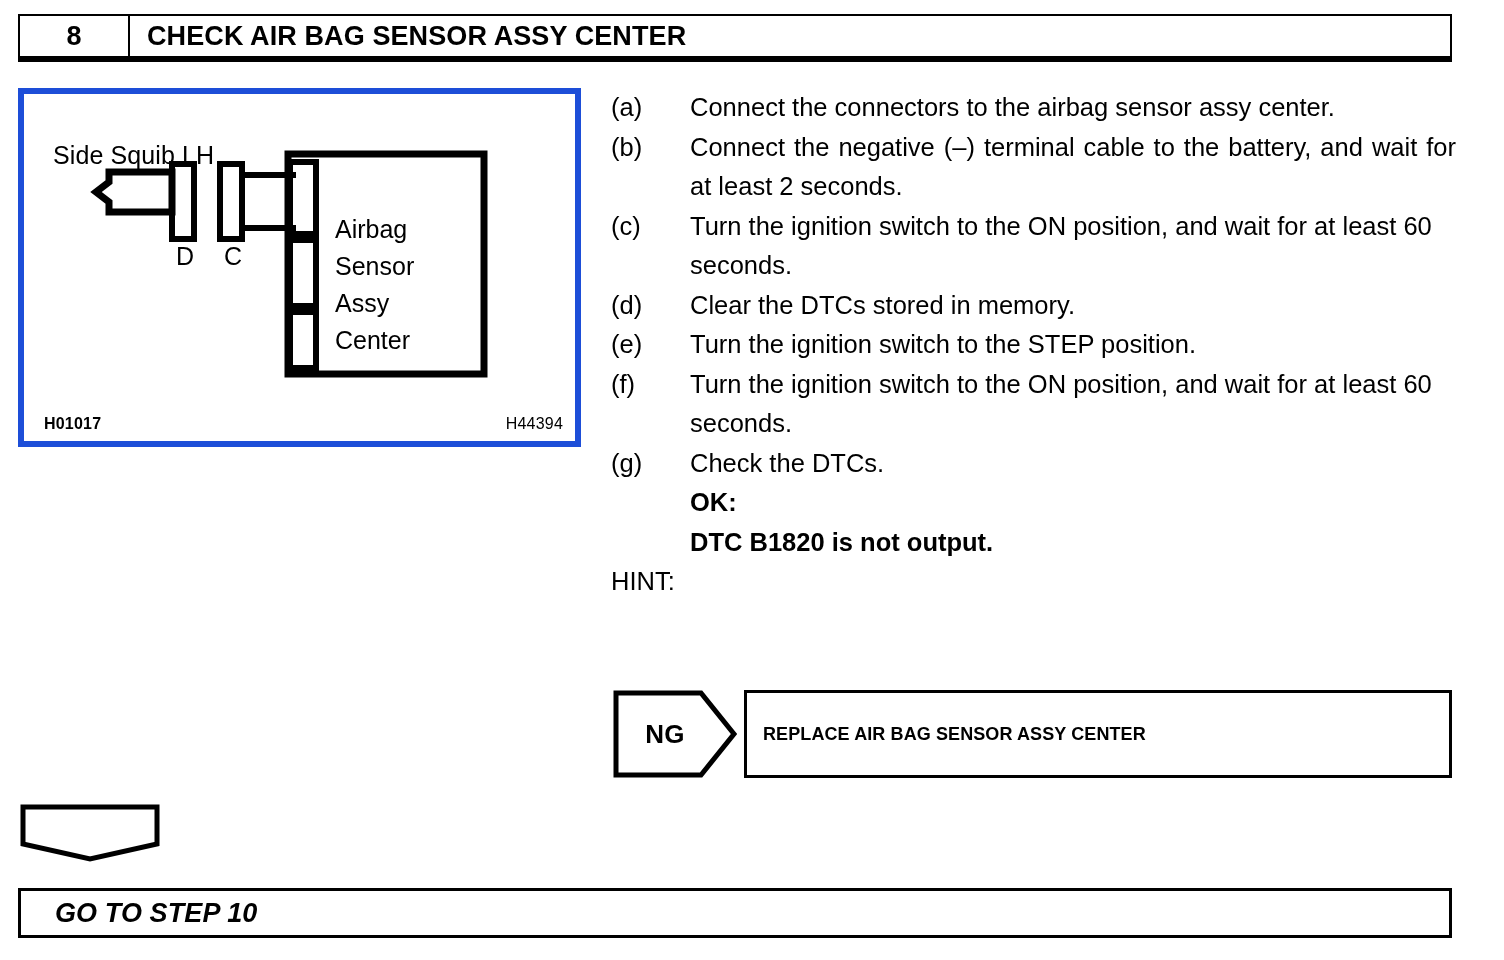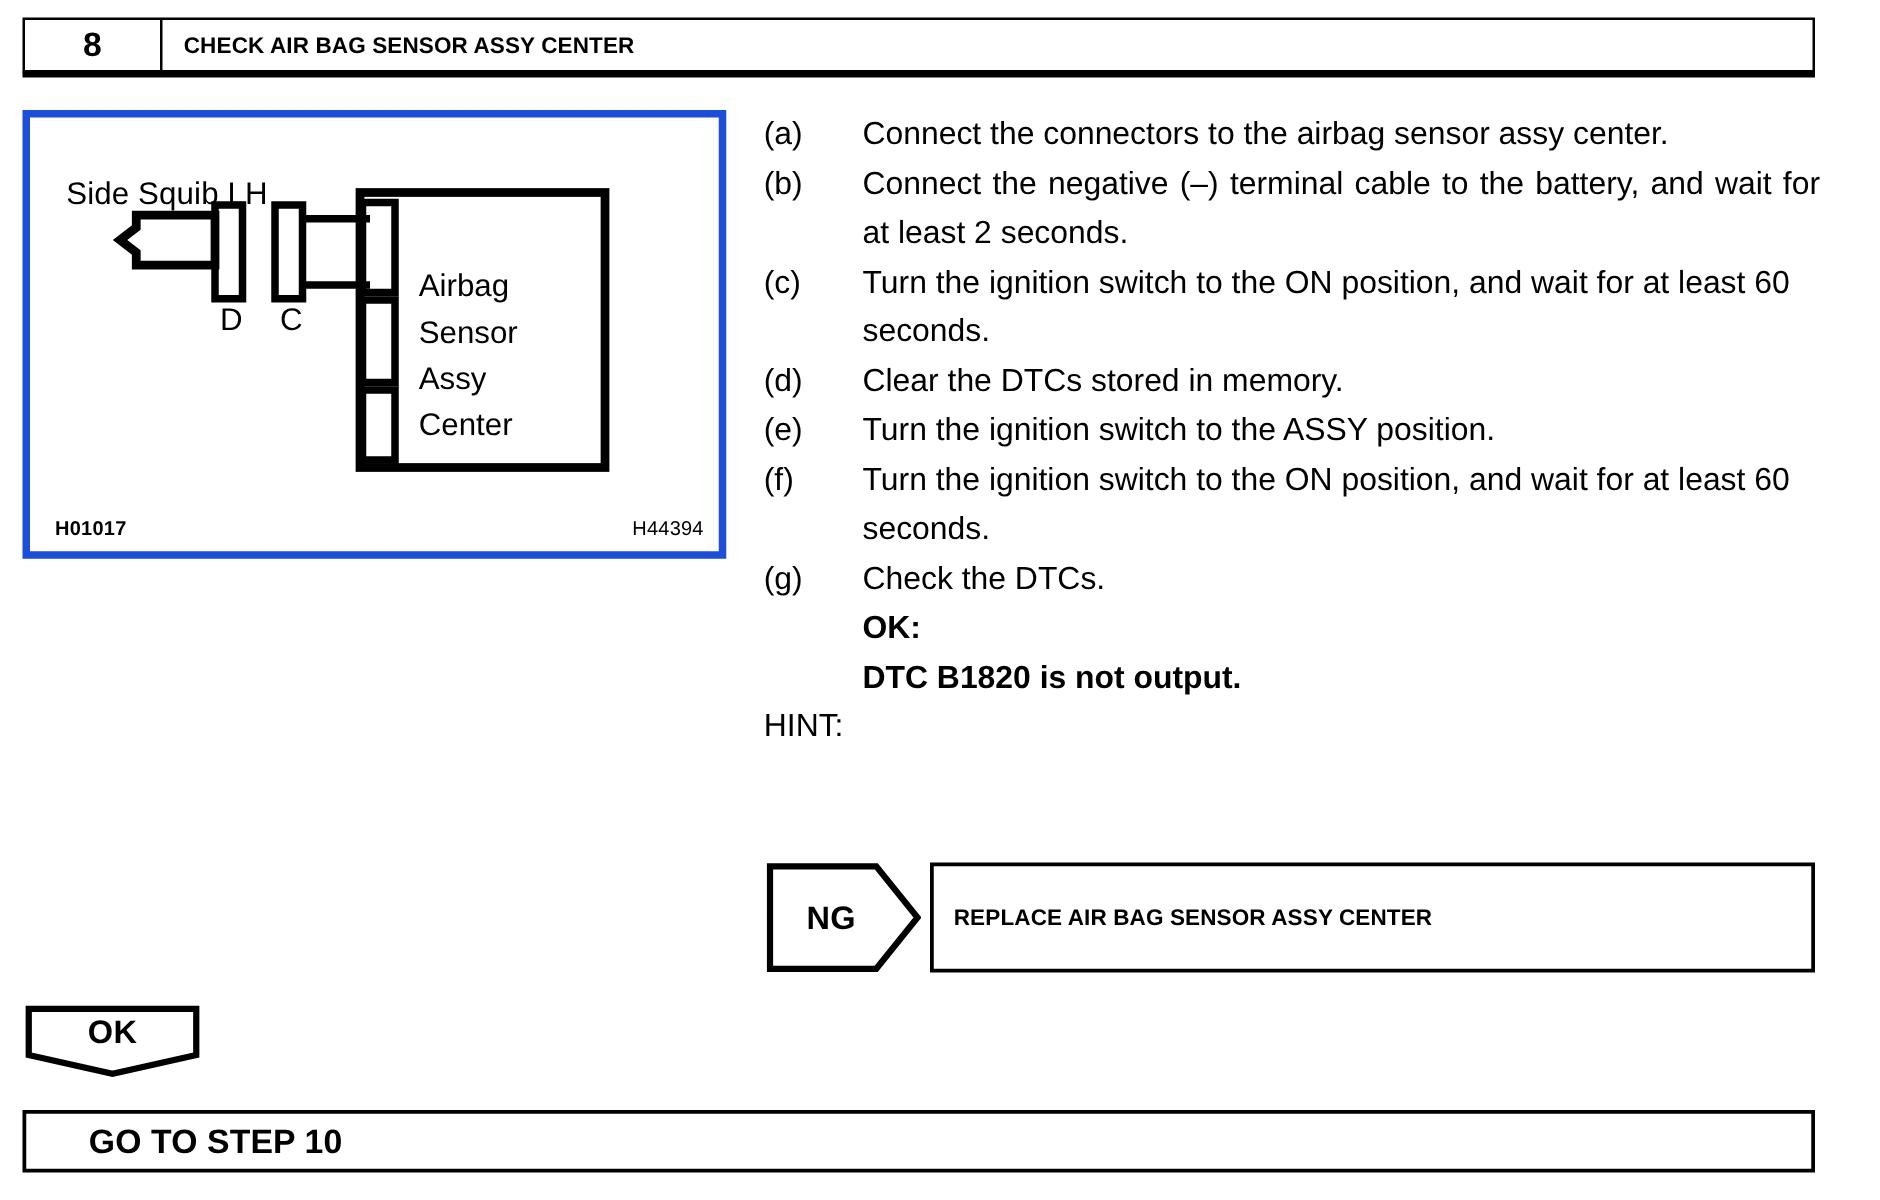--- a/index.html
+++ b/index.html
@@ -45,21 +45,21 @@
     justify-content: center;
     font-size: 27px;
     font-weight: bold;
     letter-spacing: .2px;
   }
   #step-title-cell {
     flex: 1;
     display: flex;
     align-items: center;
     padding-left: 17px;
-    font-size: 18px;
+    font-size: 27px;
     font-weight: bold;
     letter-spacing: .1px;
   }
 
   
   #figure-panel {
     position: absolute;
     left: 18px;
     top: 88px;
     width: 563px;
@@ -212,24 +212,25 @@
   #footer-box {
     position: absolute;
     left: 18px;
     top: 888px;
     width: 1434px;
     height: 50px;
     box-sizing: border-box;
     border: 3px solid #000;
     display: flex;
     align-items: center;
-    padding-left: 50px;
+    padding-left: 34px;
     font-size: 27px;
     font-weight: bold;
     letter-spacing: .1px;
+    font-style: italic;
   }
 </style>
 </head>
 <body>
 
 <div id="step-header">
   <div id="step-number-cell">8</div>
   <div id="step-title-cell">CHECK AIR BAG SENSOR ASSY CENTER</div>
 </div>
 
@@ -295,21 +296,21 @@
     <div class="proc-text">Turn the ignition switch to the ON position, and wait for at least 60 seconds.</div>
   </div>
 
   <div class="proc-row">
     <div class="proc-label">(d)</div>
     <div class="proc-text">Clear the DTCs stored in memory.</div>
   </div>
 
   <div class="proc-row">
     <div class="proc-label">(e)</div>
-    <div class="proc-text">Turn the ignition switch to the ASSY position.</div>
+    <div class="proc-text">Turn the ignition switch to the STEP position.</div>
   </div>
 
   <div class="proc-row">
     <div class="proc-label">(f)</div>
     <div class="proc-text">Turn the ignition switch to the ON position, and wait for at least 60 seconds.</div>
   </div>
 
   <div class="proc-row">
     <div class="proc-label">(g)</div>
     <div class="proc-text">Check the DTCs.</div>
@@ -326,16 +327,15 @@
     <path d="M 3 3 L 88 3 L 121 44 L 88 85 L 3 85 Z" fill="#ffffff" stroke="#000" stroke-width="5" stroke-linejoin="miter"></path>
   </svg>
   <div id="ng-label">NG</div>
   <div id="ng-result-box">REPLACE AIR BAG SENSOR ASSY CENTER</div>
 </div>
 
 <div id="ok-branch">
   <svg id="ok-arrow" viewBox="0 0 140 58">
     <path d="M 3 3 L 137 3 L 137 40 L 70 55 L 3 40 Z" fill="#ffffff" stroke="#000" stroke-width="5" stroke-linejoin="miter"></path>
   </svg>
-  <div id="ok-label">OK</div>
 </div>
 
 <div id="footer-box">GO TO STEP 10</div>
 
 </body></html>

